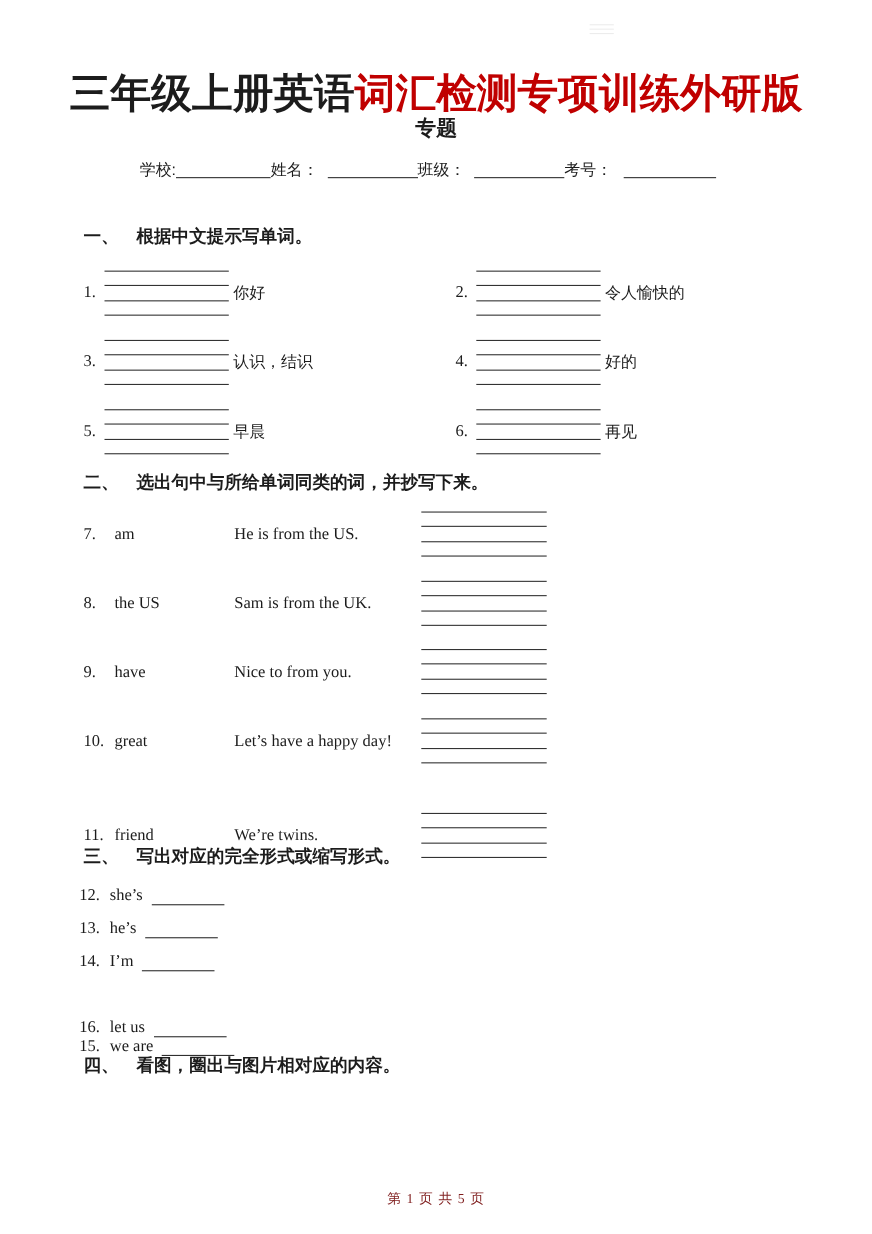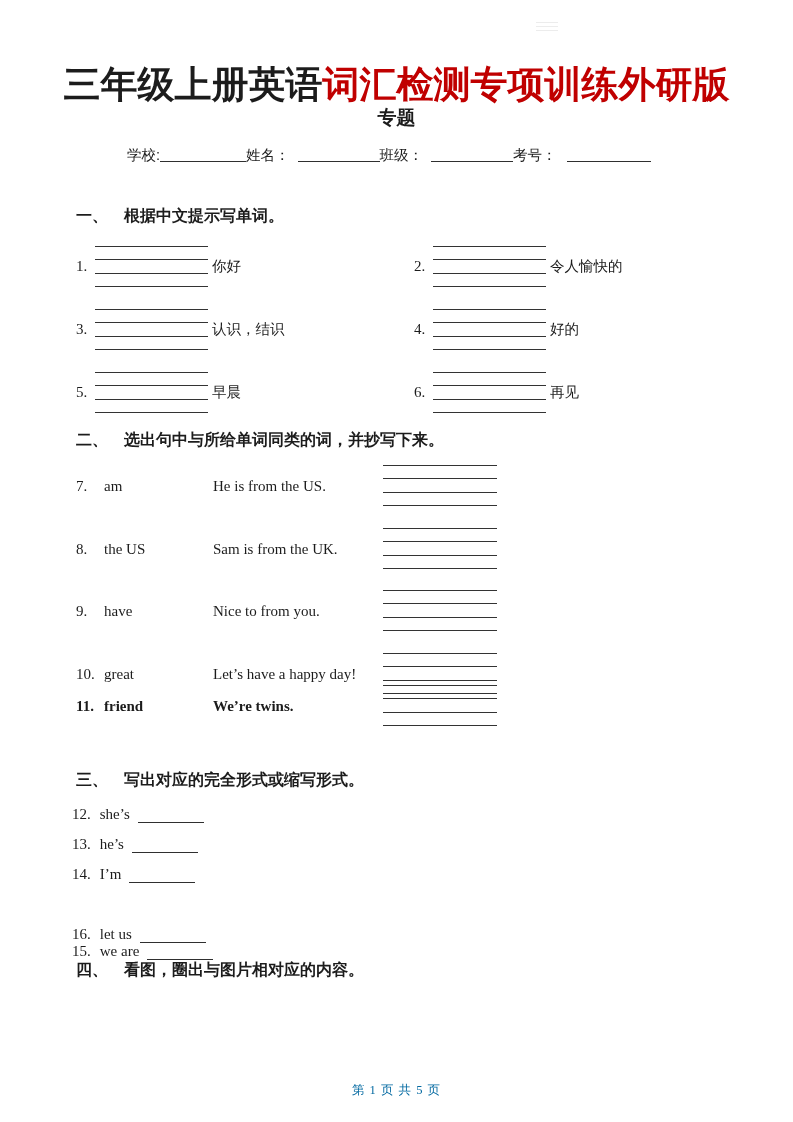--- a/index.html
+++ b/index.html
@@ -51,21 +51,21 @@
   .s2-sentence{position:absolute;left:213px;top:26px;font-family:"Liberation Serif",serif;font-size:15px;white-space:nowrap;}
   .s2-lines{position:absolute;left:383px;top:0;width:114px;}
   
   .s3-item{position:absolute;left:72px;display:flex;align-items:flex-end;
     font-family:"Liberation Serif",serif;font-size:15px;line-height:18px;white-space:nowrap;}
   .s3-term{margin-left:9px;}
   .s3-blank{display:inline-block;width:66px;height:15px;margin-left:8px;border-bottom:1.4px solid #2f2f2f;}
   
   .page-footer{
     position:absolute;top:1082px;left:0;width:100%;text-align:center;
-    font-family:"Liberation Serif",serif;font-size:12.5px;color:#0369a1;letter-spacing:1px;
+    font-family:"Liberation Serif",serif;font-size:12.5px;color:#7f1d1d;letter-spacing:1px;
   }
 </style>
 </head>
 <body>
 
 <div class="page">
 
   <div class="artifact">
       <i></i>
       <i></i>
@@ -199,21 +199,21 @@
     <span class="s2-num">10.</span>
     <span class="s2-word">great</span>
     <span class="s2-sentence">Let’s have a happy day!</span>
     <span class="s2-lines lines4">
         <i></i>
         <i></i>
         <i></i>
         <i></i>
       </span>
   </div>
-  <div class="s2-item" style="top:672px;font-weight:bold;">
+  <div class="s2-item" style="top:726px;">
     <span class="s2-num">11.</span>
     <span class="s2-word">friend</span>
     <span class="s2-sentence">We’re twins.</span>
     <span class="s2-lines lines4">
         <i></i>
         <i></i>
         <i></i>
         <i></i>
       </span>
   </div>

